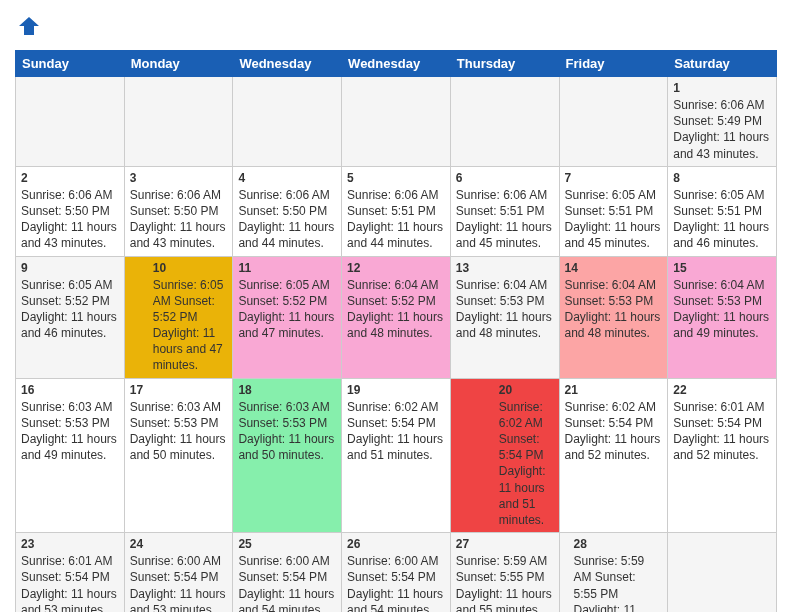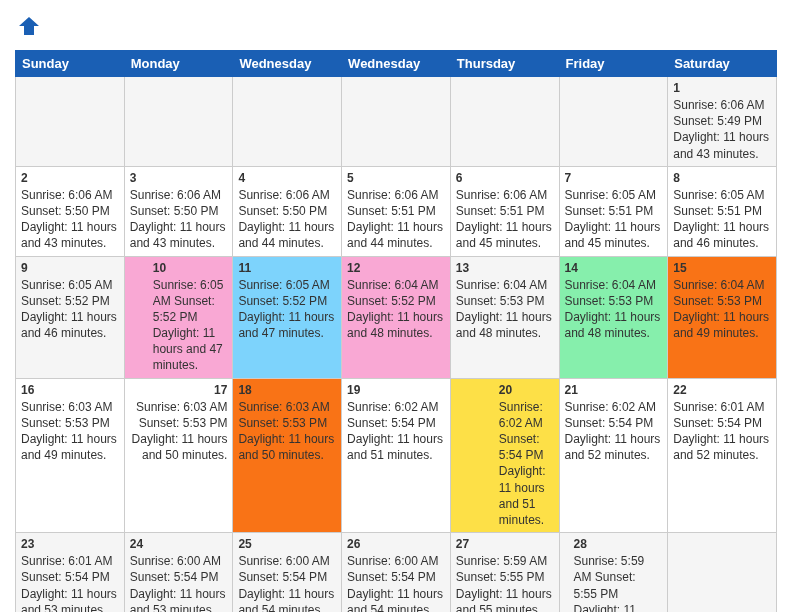--- a/index.html
+++ b/index.html
@@ -200,93 +200,93 @@
           </td>
         </tr>
         <tr>
           <td style="background-color: rgb(245, 245, 245);">
             <span class="day-number">9</span>
             <div class="day-info">Sunrise: 6:05 AM
 Sunset: 5:52 PM
 Daylight: 11 hours
 and 46 minutes.</div>
           </td>
-          <td style="background-color: #f9a8d4; padding-left: 28px;">
+          <td style="background-color: #eab308; padding-left: 28px;">
             <span class="day-number">10</span>
             <div class="day-info">Sunrise: 6:05 AM
 Sunset: 5:52 PM
 Daylight: 11 hours
 and 47 minutes.</div>
           </td>
-          <td style="background-color: #7dd3fc;">
+          <td style="background-color: #f9a8d4;">
             <span class="day-number">11</span>
             <div class="day-info">Sunrise: 6:05 AM
 Sunset: 5:52 PM
 Daylight: 11 hours
 and 47 minutes.</div>
           </td>
           <td style="background-color: #f9a8d4;">
             <span class="day-number">12</span>
             <div class="day-info">Sunrise: 6:04 AM
 Sunset: 5:52 PM
 Daylight: 11 hours
 and 48 minutes.</div>
           </td>
           <td style="background-color: rgb(245, 245, 245);">
             <span class="day-number">13</span>
             <div class="day-info">Sunrise: 6:04 AM
 Sunset: 5:53 PM
 Daylight: 11 hours
 and 48 minutes.</div>
           </td>
-          <td style="background-color: #86efac;">
+          <td style="background-color: #fca5a5;">
             <span class="day-number">14</span>
             <div class="day-info">Sunrise: 6:04 AM
 Sunset: 5:53 PM
 Daylight: 11 hours
 and 48 minutes.</div>
           </td>
-          <td style="background-color: #f97316;">
+          <td style="background-color: #f9a8d4;">
             <span class="day-number">15</span>
             <div class="day-info">Sunrise: 6:04 AM
 Sunset: 5:53 PM
 Daylight: 11 hours
 and 49 minutes.</div>
           </td>
         </tr>
         <tr>
           <td style="background-color: rgb(255, 255, 255);">
             <span class="day-number">16</span>
             <div class="day-info">Sunrise: 6:03 AM
 Sunset: 5:53 PM
 Daylight: 11 hours
 and 49 minutes.</div>
           </td>
-          <td style="background-color: rgb(255, 255, 255); text-align: right;">
+          <td style="background-color: rgb(255, 255, 255);">
             <span class="day-number">17</span>
             <div class="day-info">Sunrise: 6:03 AM
 Sunset: 5:53 PM
 Daylight: 11 hours
 and 50 minutes.</div>
           </td>
-          <td style="background-color: #f97316;">
+          <td style="background-color: #86efac;">
             <span class="day-number">18</span>
             <div class="day-info">Sunrise: 6:03 AM
 Sunset: 5:53 PM
 Daylight: 11 hours
 and 50 minutes.</div>
           </td>
           <td style="background-color: rgb(255, 255, 255);">
             <span class="day-number">19</span>
             <div class="day-info">Sunrise: 6:02 AM
 Sunset: 5:54 PM
 Daylight: 11 hours
 and 51 minutes.</div>
           </td>
-          <td style="background-color: #fde047; padding-left: 48px;">
+          <td style="background-color: #ef4444; padding-left: 48px;">
             <span class="day-number">20</span>
             <div class="day-info">Sunrise: 6:02 AM
 Sunset: 5:54 PM
 Daylight: 11 hours
 and 51 minutes.</div>
           </td>
           <td style="background-color: rgb(255, 255, 255);">
             <span class="day-number">21</span>
             <div class="day-info">Sunrise: 6:02 AM
 Sunset: 5:54 PM

